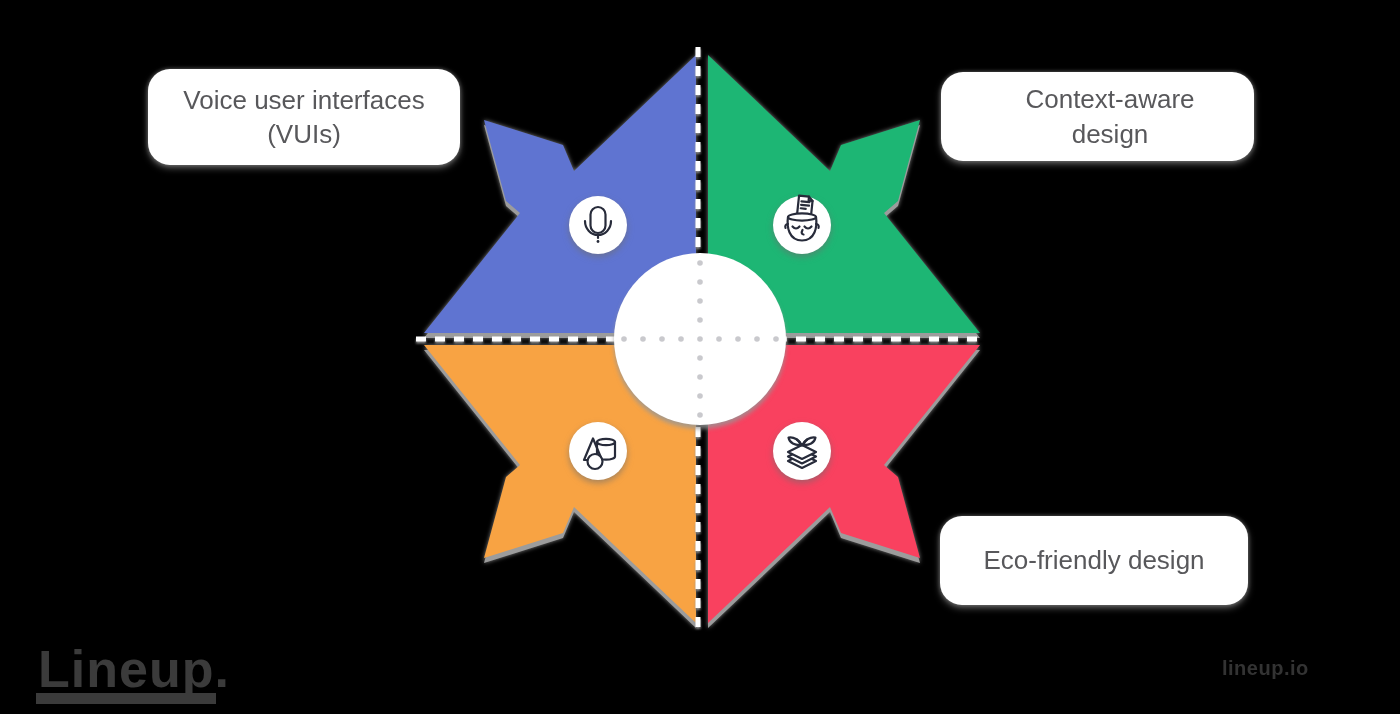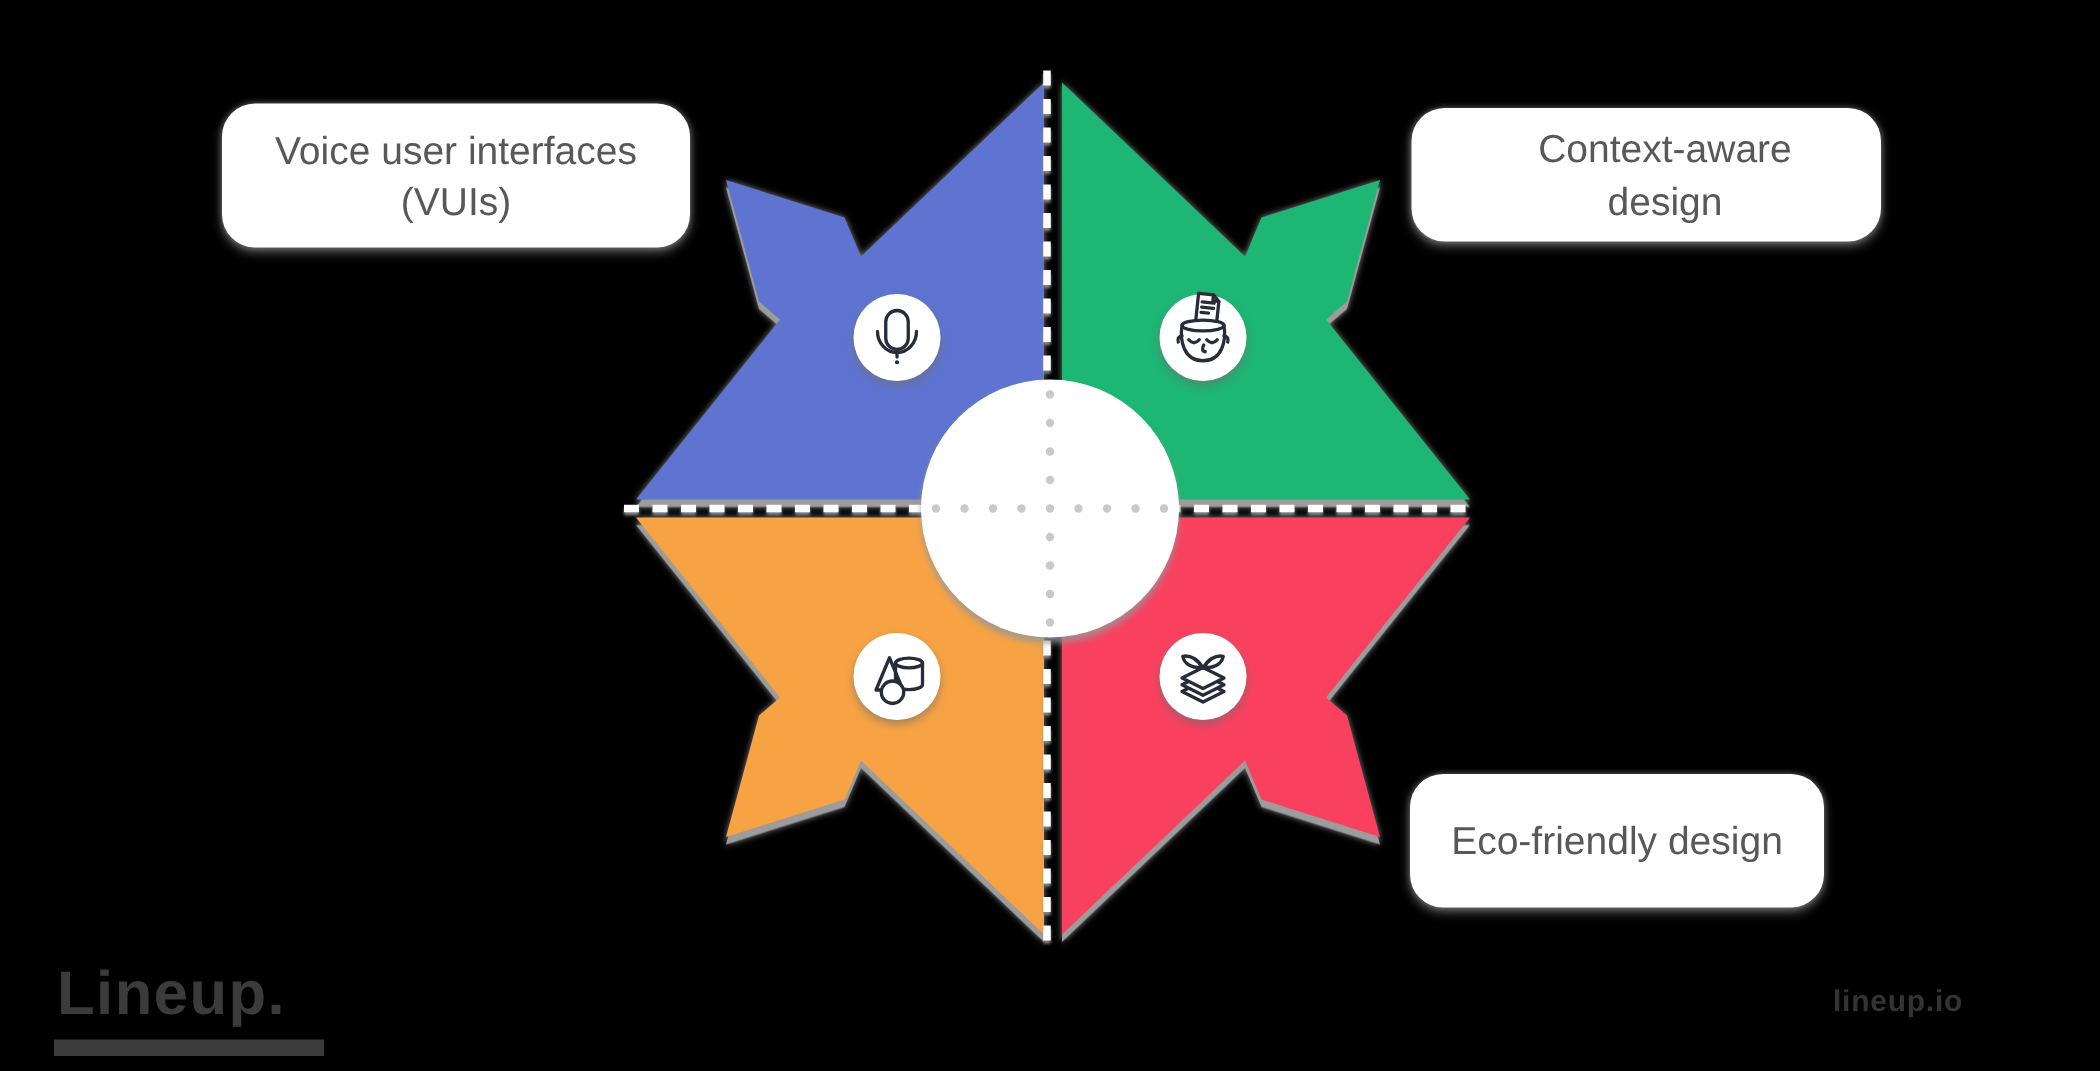--- a/index.html
+++ b/index.html
@@ -19,22 +19,22 @@
   .ic .fillw{fill:#ffffff;}
   .card{
     position:absolute;display:flex;align-items:center;justify-content:center;
     background:#ffffff;border-radius:22px;color:#58585b;font-size:26px;line-height:1.32;
     text-align:center;padding:6px 20px;box-sizing:border-box;
     box-shadow:0 3px 7px rgba(160,160,160,.55), 0 0 4px rgba(160,160,160,.5);
   }
   .card-tl{left:148px;top:56px;width:312px;height:96px;}
   .card-tr{left:941px;top:59px;width:313px;height:89px;padding-left:45px;}
   .card-bl{left:148px;top:502px;width:311px;height:90px;}
-  .card-br{left:940px;top:503px;width:276px;height:89px;}
-  .logo{position:absolute;left:38px;top:626px;color:#3b3b3b;font-size:41px;font-weight:bold;letter-spacing:1px;}
+  .card-br{left:940px;top:503px;width:308px;height:89px;}
+  .logo{position:absolute;left:38px;top:626px;color:#3b3b3b;font-size:52px;font-weight:bold;letter-spacing:1px;}
   .logo-bar{position:absolute;left:36px;top:680px;width:180px;height:11px;background:#3b3b3b;}
   .website{position:absolute;left:1222px;top:644px;color:#333333;font-size:20px;font-weight:bold;letter-spacing:.5px;}
 </style>
 </head>
 <body>
 
 <div class="canvas">
 
   <svg class="diagram-svg" viewBox="0 0 1400 714">
 

